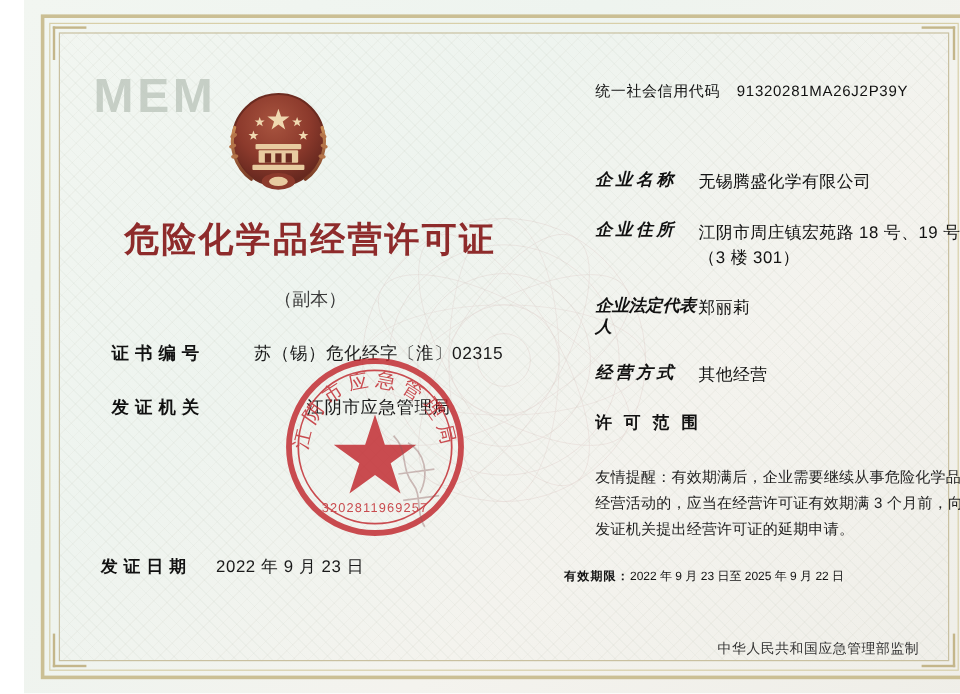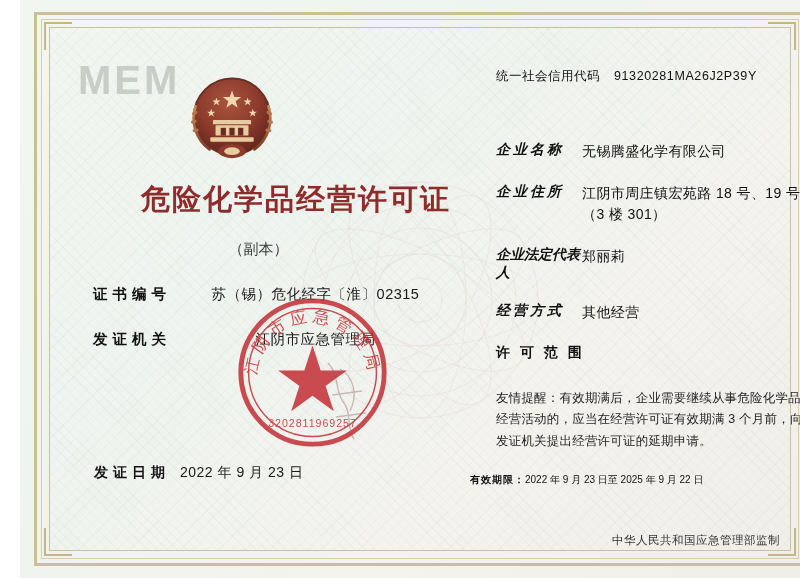--- a/index.html
+++ b/index.html
@@ -91,21 +91,21 @@
     position: absolute;
     left: 46px;
     top: 180px;
     width: 385px;
   }
   .main-title {
     font-size: 29px;
     font-weight: bold;
     color: #8e2b2b;
     letter-spacing: 2px;
-    text-align: right;
+    text-align: center;
     white-space: nowrap;
   }
   .sub-title {
     margin-top: 20px;
     font-size: 15px;
     color: #3a3a3a;
     text-align: center;
   }
 
   .field-row {
@@ -215,38 +215,38 @@
   
   .issue-date-row {
     position: absolute;
     left: 64px;
     top: 464px;
     display: flex;
     align-items: baseline;
     font-size: 14px;
     color: #111;
   }
-  .issue-date-row .field-label { width: 96px; flex: 0 0 96px; text-align: center; }
+  .issue-date-row .field-label { width: 96px; flex: 0 0 96px; }
 
   .valid-row {
     position: absolute;
     left: 450px;
     top: 473px;
     font-size: 10px;
     color: #111;
     white-space: nowrap;
   }
   .valid-row .vl {
     font-weight: bold;
     letter-spacing: 1px;
   }
 
   .footer {
     position: absolute;
-    right: 40px;
+    right: 54px;
     bottom: 30px;
     font-size: 11.5px;
     color: #333;
     letter-spacing: 0.5px;
   }
 
   .corner {
     position: absolute;
     width: 26px;
     height: 26px;

